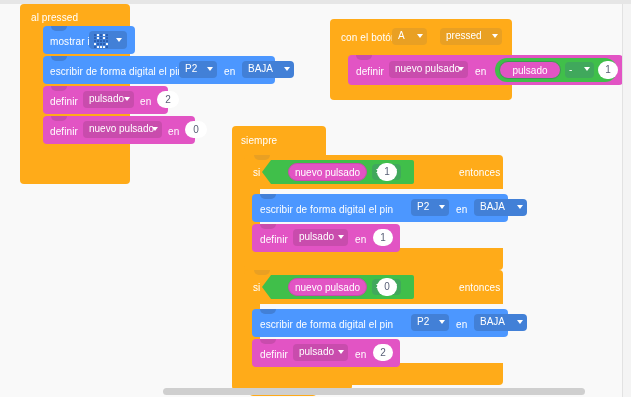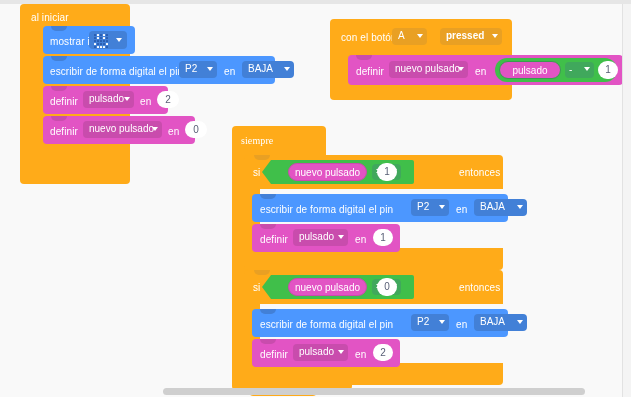--- a/index.html
+++ b/index.html
@@ -97,21 +97,21 @@
 </head>
 <body>
 
 <div id="workspace">
 
   <div class="top-strip"></div>
   <div class="right-pane"></div>
   <div class="right-divider"></div>
 
   <div class="blk hat" style="left:20px;top:4px;width:110px;height:180px;">
-    <div class="lbl" style="left:11px;top:8px;">al iniciar</div>
+    <div class="lbl" style="left:11px;top:8px;">al pressed</div>
   </div>
 
   <div class="blk b-blue" style="left:43px;top:26px;width:92px;height:28px;">
     <div class="notch" style="left:8px;top:0;background:#4280d7;"></div>
     <div class="lbl" style="left:7px;top:10px;">mostrar icono</div>
   </div>
   <div class="led-wrap" style="left:89px;top:31px;width:38px;height:18px;">
     <div class="led-grid" style="left:5px;top:3px;">
       <div class="led"></div>
         <div class="led on"></div>
@@ -177,21 +177,21 @@
     <div class="lbl" style="left:125px;top:10px;">en</div>
     <div class="num" style="left:142px;top:5px;width:22px;">0</div>
   </div>
 
   <div class="blk hat" style="left:330px;top:19px;width:182px;height:81px;">
     <div class="lbl" style="left:11px;top:13px;">con el botón</div>
     <div class="field orange" style="left:62px;top:9px;width:35px;">
       <span>A</span>
       <i class="caret"></i>
     </div>
-    <div class="field orange" style="left:110px;top:9px;width:62px;font-weight:bold;">
+    <div class="field orange" style="left:110px;top:9px;width:62px;">
       <span>pressed</span>
       <i class="caret"></i>
     </div>
   </div>
 
   <div class="blk b-pink" style="left:348px;top:55px;width:275px;height:30px;">
     <div class="notch" style="left:8px;top:0;background:#c94cad;"></div>
     <div class="lbl" style="left:8px;top:11px;">definir</div>
     <div class="field pink" style="left:41px;top:6px;width:79px;">
       <span>nuevo pulsado</span>
@@ -203,21 +203,21 @@
       <div class="reporter on-green" style="left:4px;top:3px;width:62px;">pulsado</div>
       <div class="field green" style="left:70px;top:4px;width:29px;height:16px;line-height:15px;padding:0 13px 0 4px;">
         <span>-</span>
         <i class="caret" style="top:5px;"></i>
       </div>
       <div class="num" style="left:103px;top:3px;width:17px;height:18px;line-height:18px;border-radius:9px;">1</div>
     </div>
   </div>
 
   <div class="blk" style="left:232px;top:126px;width:94px;height:32px;background:#ffab19;border-radius:4px 4px 0 0;">
-    <div class="lbl" style="left:9px;top:9px;font-family:Liberation Serif, serif;">siempre</div>
+    <div class="lbl" style="left:9px;top:9px;">siempre</div>
   </div>
   <div class="cbar" style="left:232px;top:150px;width:16px;height:232px;"></div>
   <div class="cbar" style="left:232px;top:368px;width:120px;height:22px;border-radius:0 0 4px 4px;"></div>
 
   <div class="blk" style="left:244px;top:155px;width:259px;height:34px;background:#ffab19;border-radius:4px 4px 0 0;">
     <div class="notch" style="left:10px;top:0;background:#e9a023;"></div>
     <div class="lbl" style="left:9px;top:12px;">si</div>
     <div class="lbl" style="left:215px;top:12px;">entonces</div>
   </div>
 

